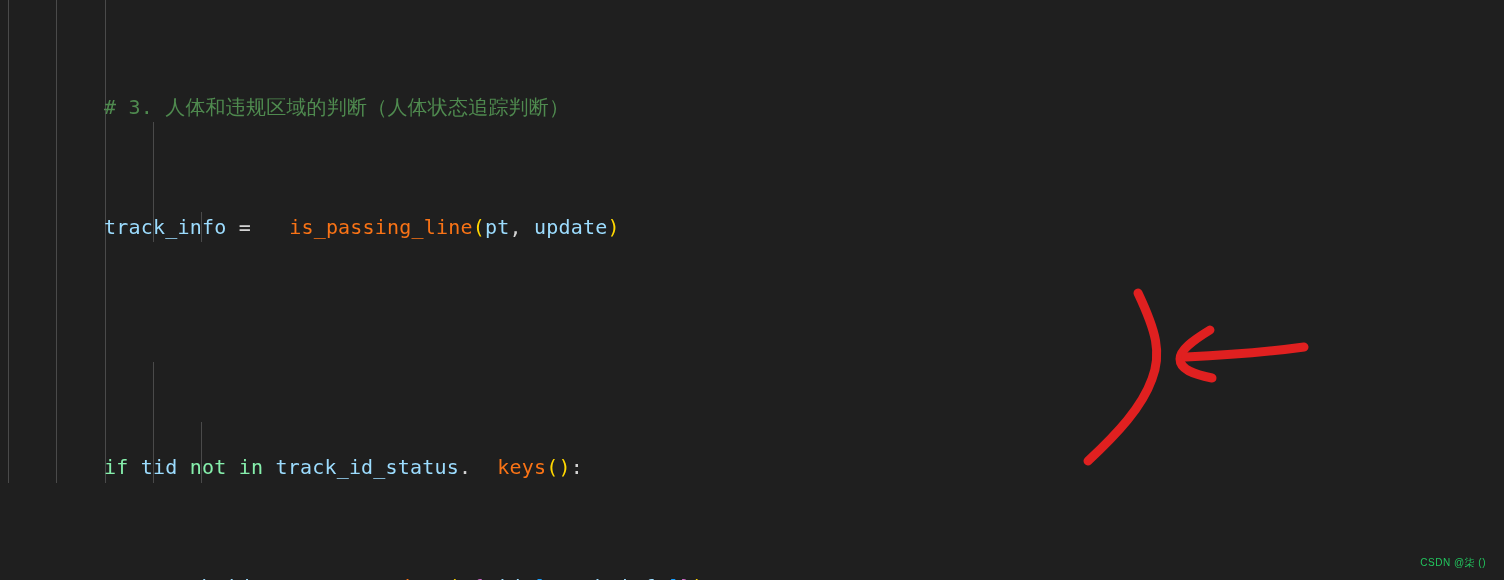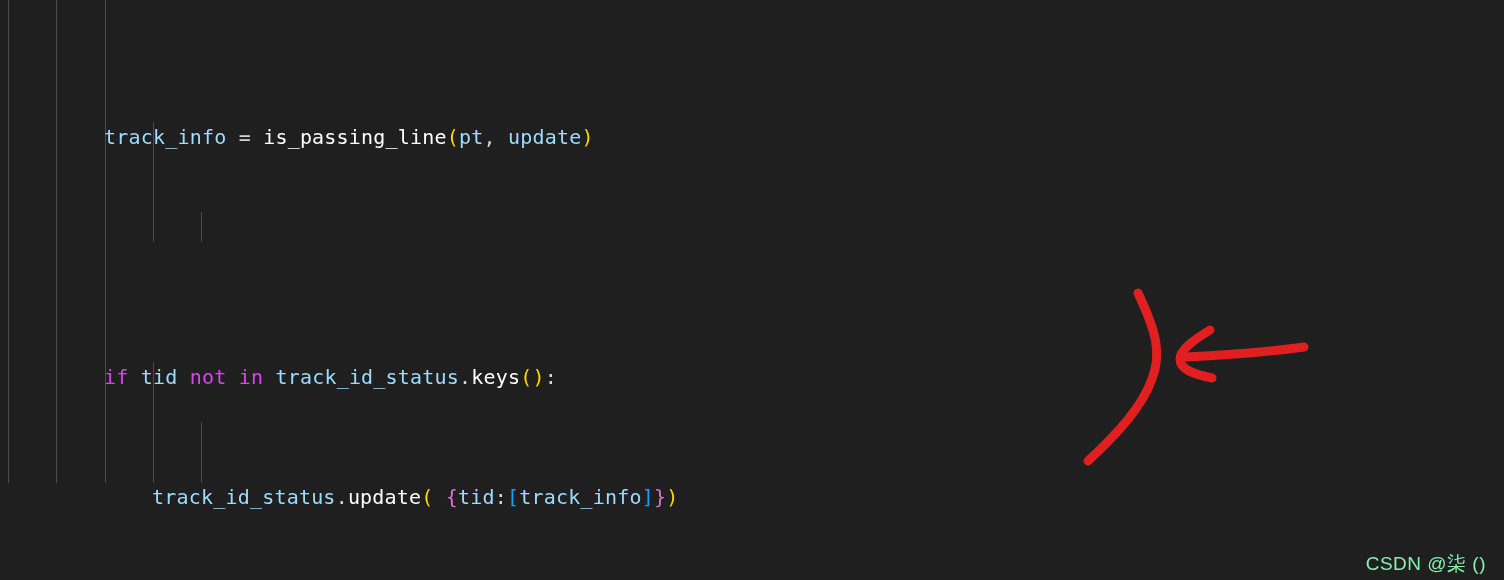--- a/index.html
+++ b/index.html
@@ -46,59 +46,60 @@
   #block-bottom { top: 510px; }
 
   .line {
     height: 30px;
     white-space: pre;
     color: #d4d4d4;
   }
 
   
   .cmt   { color: #4f8a4f; }
-  .kw    { color: #d946ef; text-align: right; }     
+  .kw    { color: #86efac; text-align: right; }     
   .var   { color: #9cdcfe; margin-top: 12px; }     
-  .fn    { color: #ffffff; }
+  .fn    { color: #f97316; margin-left: 26px; }
   .op    { color: #d4d4d4; }     
   .p1    { color: #ffd700; }     
   .p2    { color: #da70d6; }     
   .p3    { color: #179fff; }
 
   
   #annotation { position: absolute; left: 1080px; top: 275px; width: 260px; height: 210px; pointer-events: none; }
 
   
   #watermark {
     position: absolute;
     right: 18px;
-    bottom: 3px;
-    color: #86efac;
+    bottom: 10px;
+    color: #22c55e;
     font-family: "Liberation Sans", "DejaVu Sans", sans-serif;
-    font-size: 19px;
+    font-size: 10px;
     letter-spacing: .5px;
   }
 </style>
 </head>
 <body>
 
 <div id="editor">
 
   <div class="guides">
     <div class="guide" style="left:8px;  top:0px;   height:483px;"></div>
     <div class="guide" style="left:56px; top:0px;   height:483px;"></div>
     <div class="guide" style="left:105px;top:0px;   height:483px;"></div>
     <div class="guide" style="left:153px;top:122px;height:120px;"></div>
     <div class="guide" style="left:201px;top:212px;height:30px;"></div>
     <div class="guide" style="left:153px;top:362px;height:121px;"></div>
     <div class="guide" style="left:201px;top:422px;height:61px;"></div>
   </div>
 
   <div class="block" id="block-top">
 
+    <div class="line" style="padding-left:104px"><span class="cmt"># 3. 人体和违规区域的判断（人体状态追踪判断）</span></div>
 
     <div class="line" style="padding-left:104px"><span class="var">track_info</span><span class="op"> = </span><span class="fn">is_passing_line</span><span class="p1">(</span><span class="var">pt</span><span class="op">, </span><span class="var">update</span><span class="p1">)</span></div>
 
     <div class="line"></div>
 
     <div class="line" style="padding-left:104px"><span class="kw">if</span><span class="op"> </span><span class="var">tid</span><span class="op"> </span><span class="kw">not</span><span class="op"> </span><span class="kw">in</span><span class="op"> </span><span class="var">track_id_status</span><span class="op">.</span><span class="fn">keys</span><span class="p1">()</span><span class="op">:</span></div>
 
     <div class="line" style="padding-left:152px"><span class="var">track_id_status</span><span class="op">.</span><span class="fn">update</span><span class="p1">(</span><span class="op"> </span><span class="p2">{</span><span class="var">tid</span><span class="op">:</span><span class="p3">[</span><span class="var">track_info</span><span class="p3">]</span><span class="p2">}</span><span class="p1">)</span></div>
 
     

